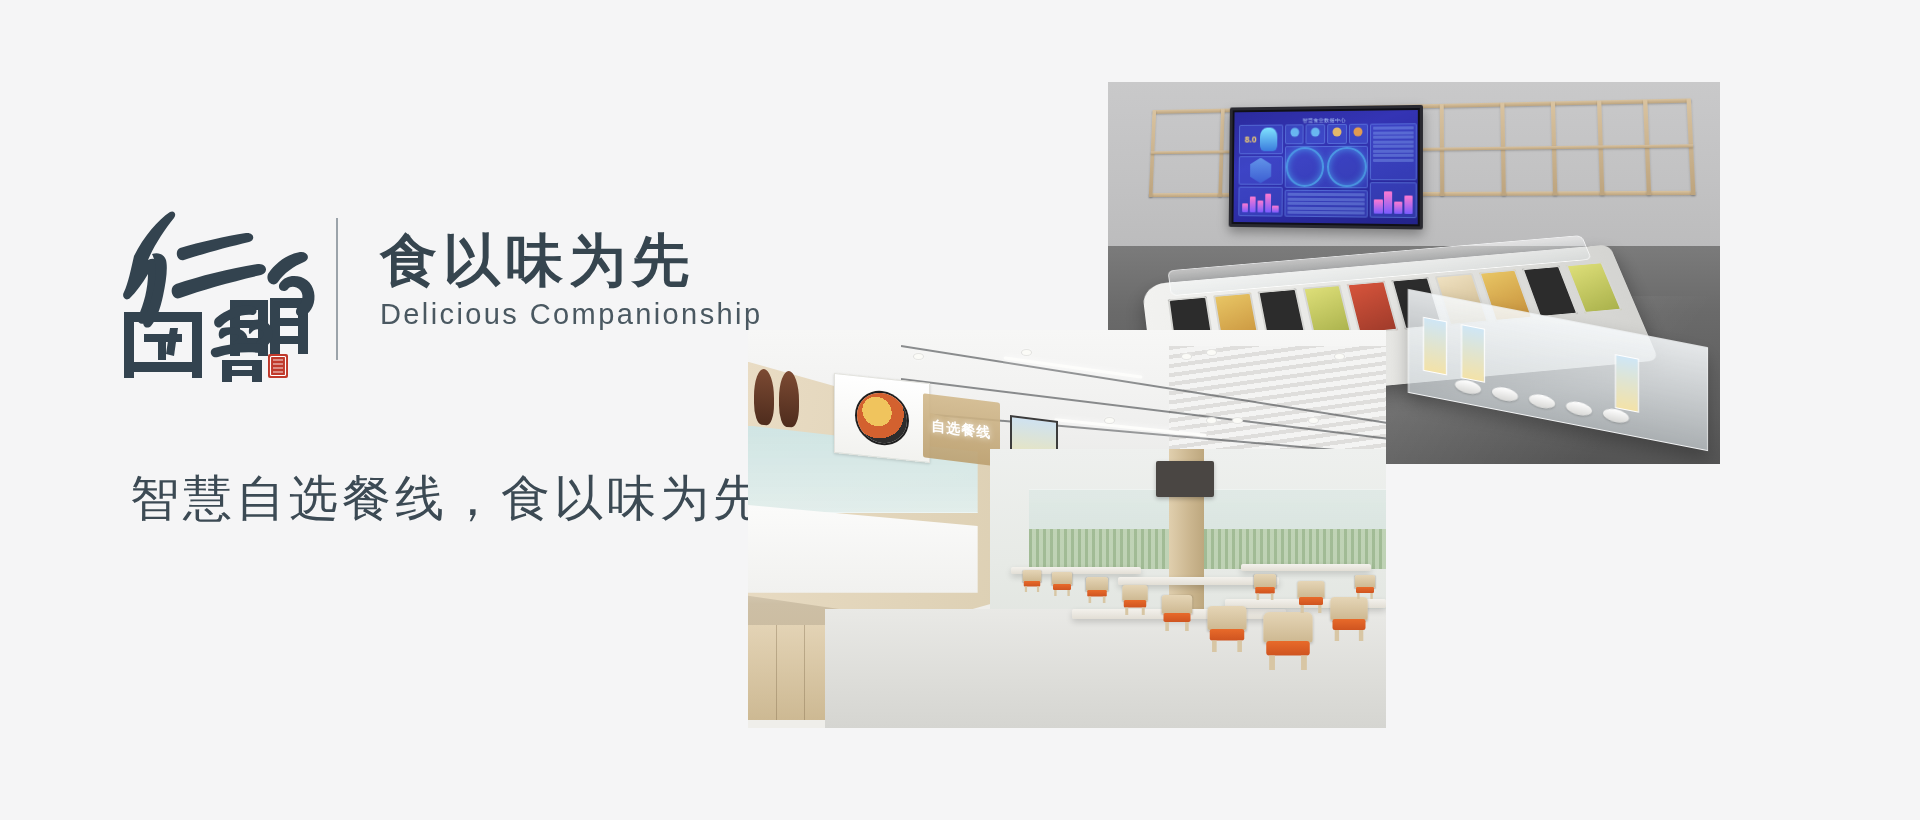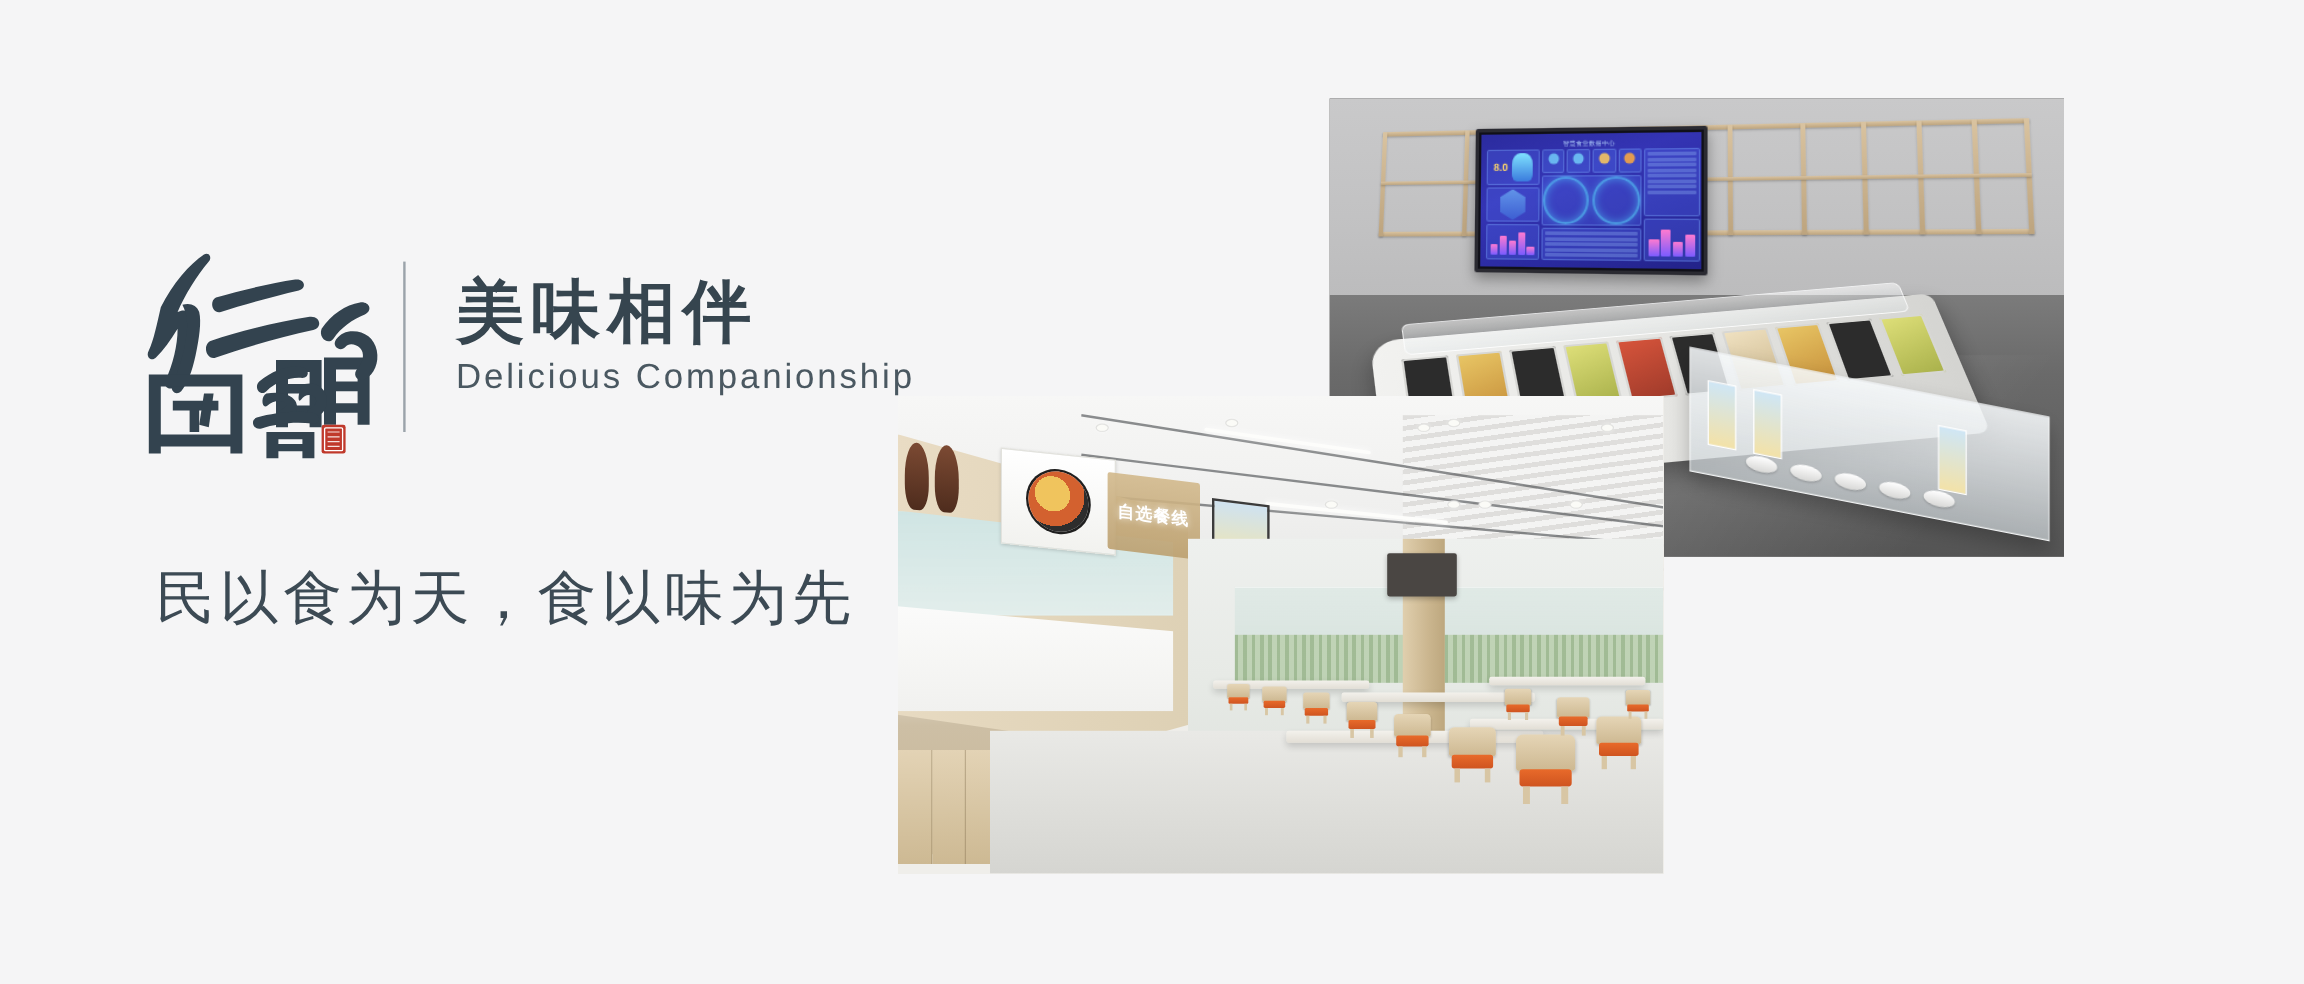--- a/index.html
+++ b/index.html
@@ -328,26 +328,26 @@
         </g>
 
         <text x="162" y="172" font-family="Liberation Serif, serif" font-size="0" fill="#33434f">·</text>
       </svg>
       <div class="sr">仁鹏团餐</div>
     </div>
 
     <div class="logo-divider"></div>
 
     <div class="brand-words">
-      <div class="brand-cn">美味相伴</div>
+      <div class="brand-cn">食以味为先</div>
       <div class="brand-en">Delicious Companionship</div>
     </div>
   </div>
 
-  <div class="tagline">民以食为天，食以味为先</div>
+  <div class="tagline">智慧自选餐线，食以味为先</div>
 
   <div class="photo-render">
     <div class="r-wallband"></div>
     <div class="r-floor"></div>
     <div class="r-floorsheen"></div>
 
     <div class="r-frame">
       <div class="bar" style="left:0;top:0;width:100%;height:4px"></div>
       <div class="bar" style="left:0;bottom:0;width:100%;height:4px"></div>
       <div class="bar" style="left:0;top:0;width:4px;height:100%"></div>

